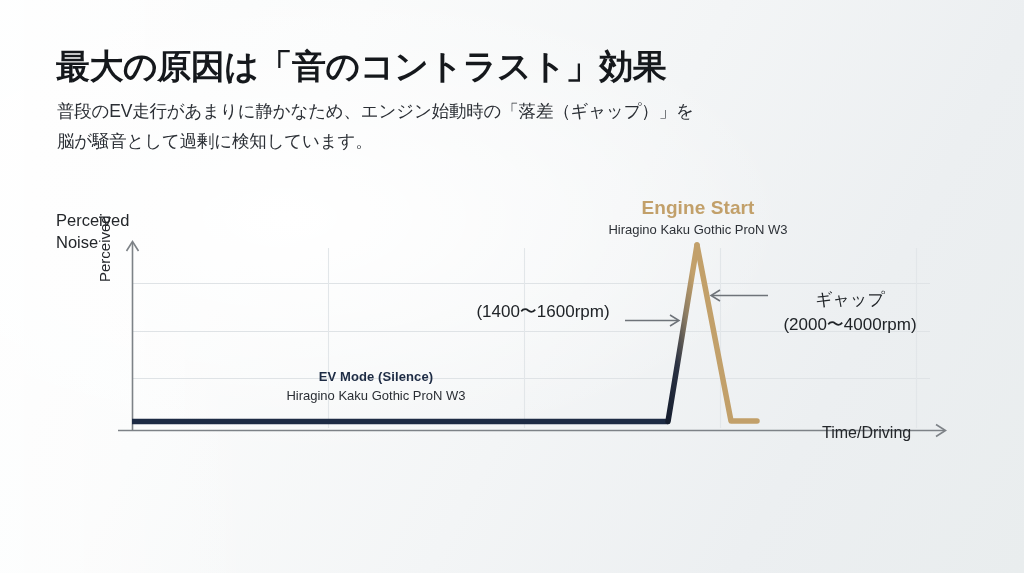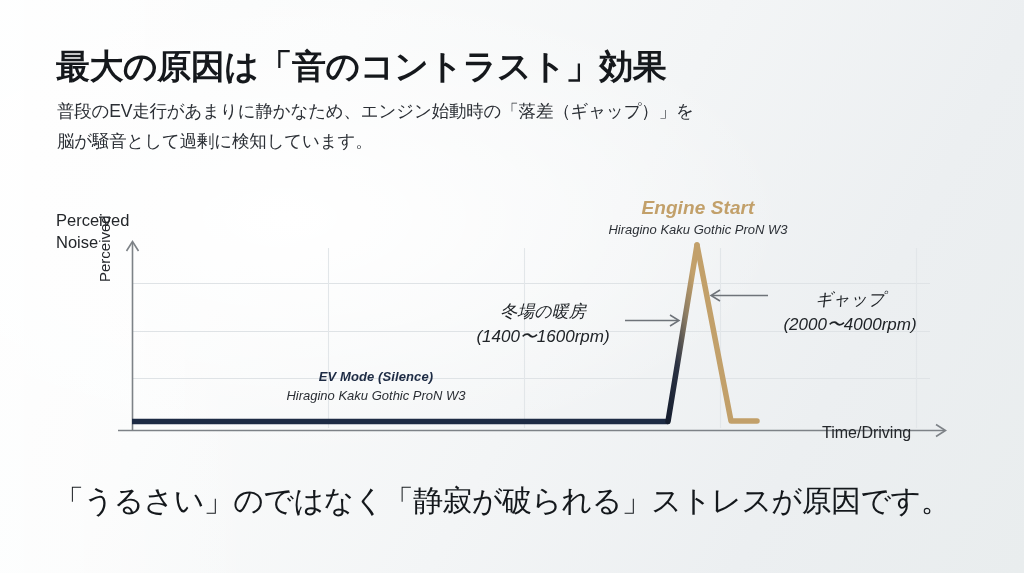--- a/index.html
+++ b/index.html
@@ -98,21 +98,20 @@
     color: #24272b;
     white-space: nowrap;
     z-index: 5;
   }
 
   .ann {
     position: absolute;
     text-align: center;
     z-index: 6;
     white-space: nowrap;
-    font-style: italic;
   }
   .ann .ann-title {
     font-weight: 700;
     letter-spacing: 0.1px;
   }
   .ann .ann-sub {
     font-weight: 400;
   }
 
   .ann-engine {
@@ -253,24 +252,22 @@
     <div class="ann-title">Engine Start</div>
     <div class="ann-sub">Hiragino Kaku Gothic ProN W3</div>
   </div>
 
   <div class="ann ann-ev">
     <div class="ann-title">EV Mode (Silence)</div>
     <div class="ann-sub">Hiragino Kaku Gothic ProN W3</div>
   </div>
 
   <div class="ann ann-jp ann-heat">
-    <div>冬場の暖房</div>
     <div>(1400〜1600rpm)</div>
   </div>
 
   <div class="ann ann-jp ann-climb">
     <div>ギャップ</div>
     <div>(2000〜4000rpm)</div>
   </div>
 
-  <div class="caption">「うるさい」のではなく「静寂が破られる」ストレスが原因です。</div>
 
 </div>
 
 </body></html>

